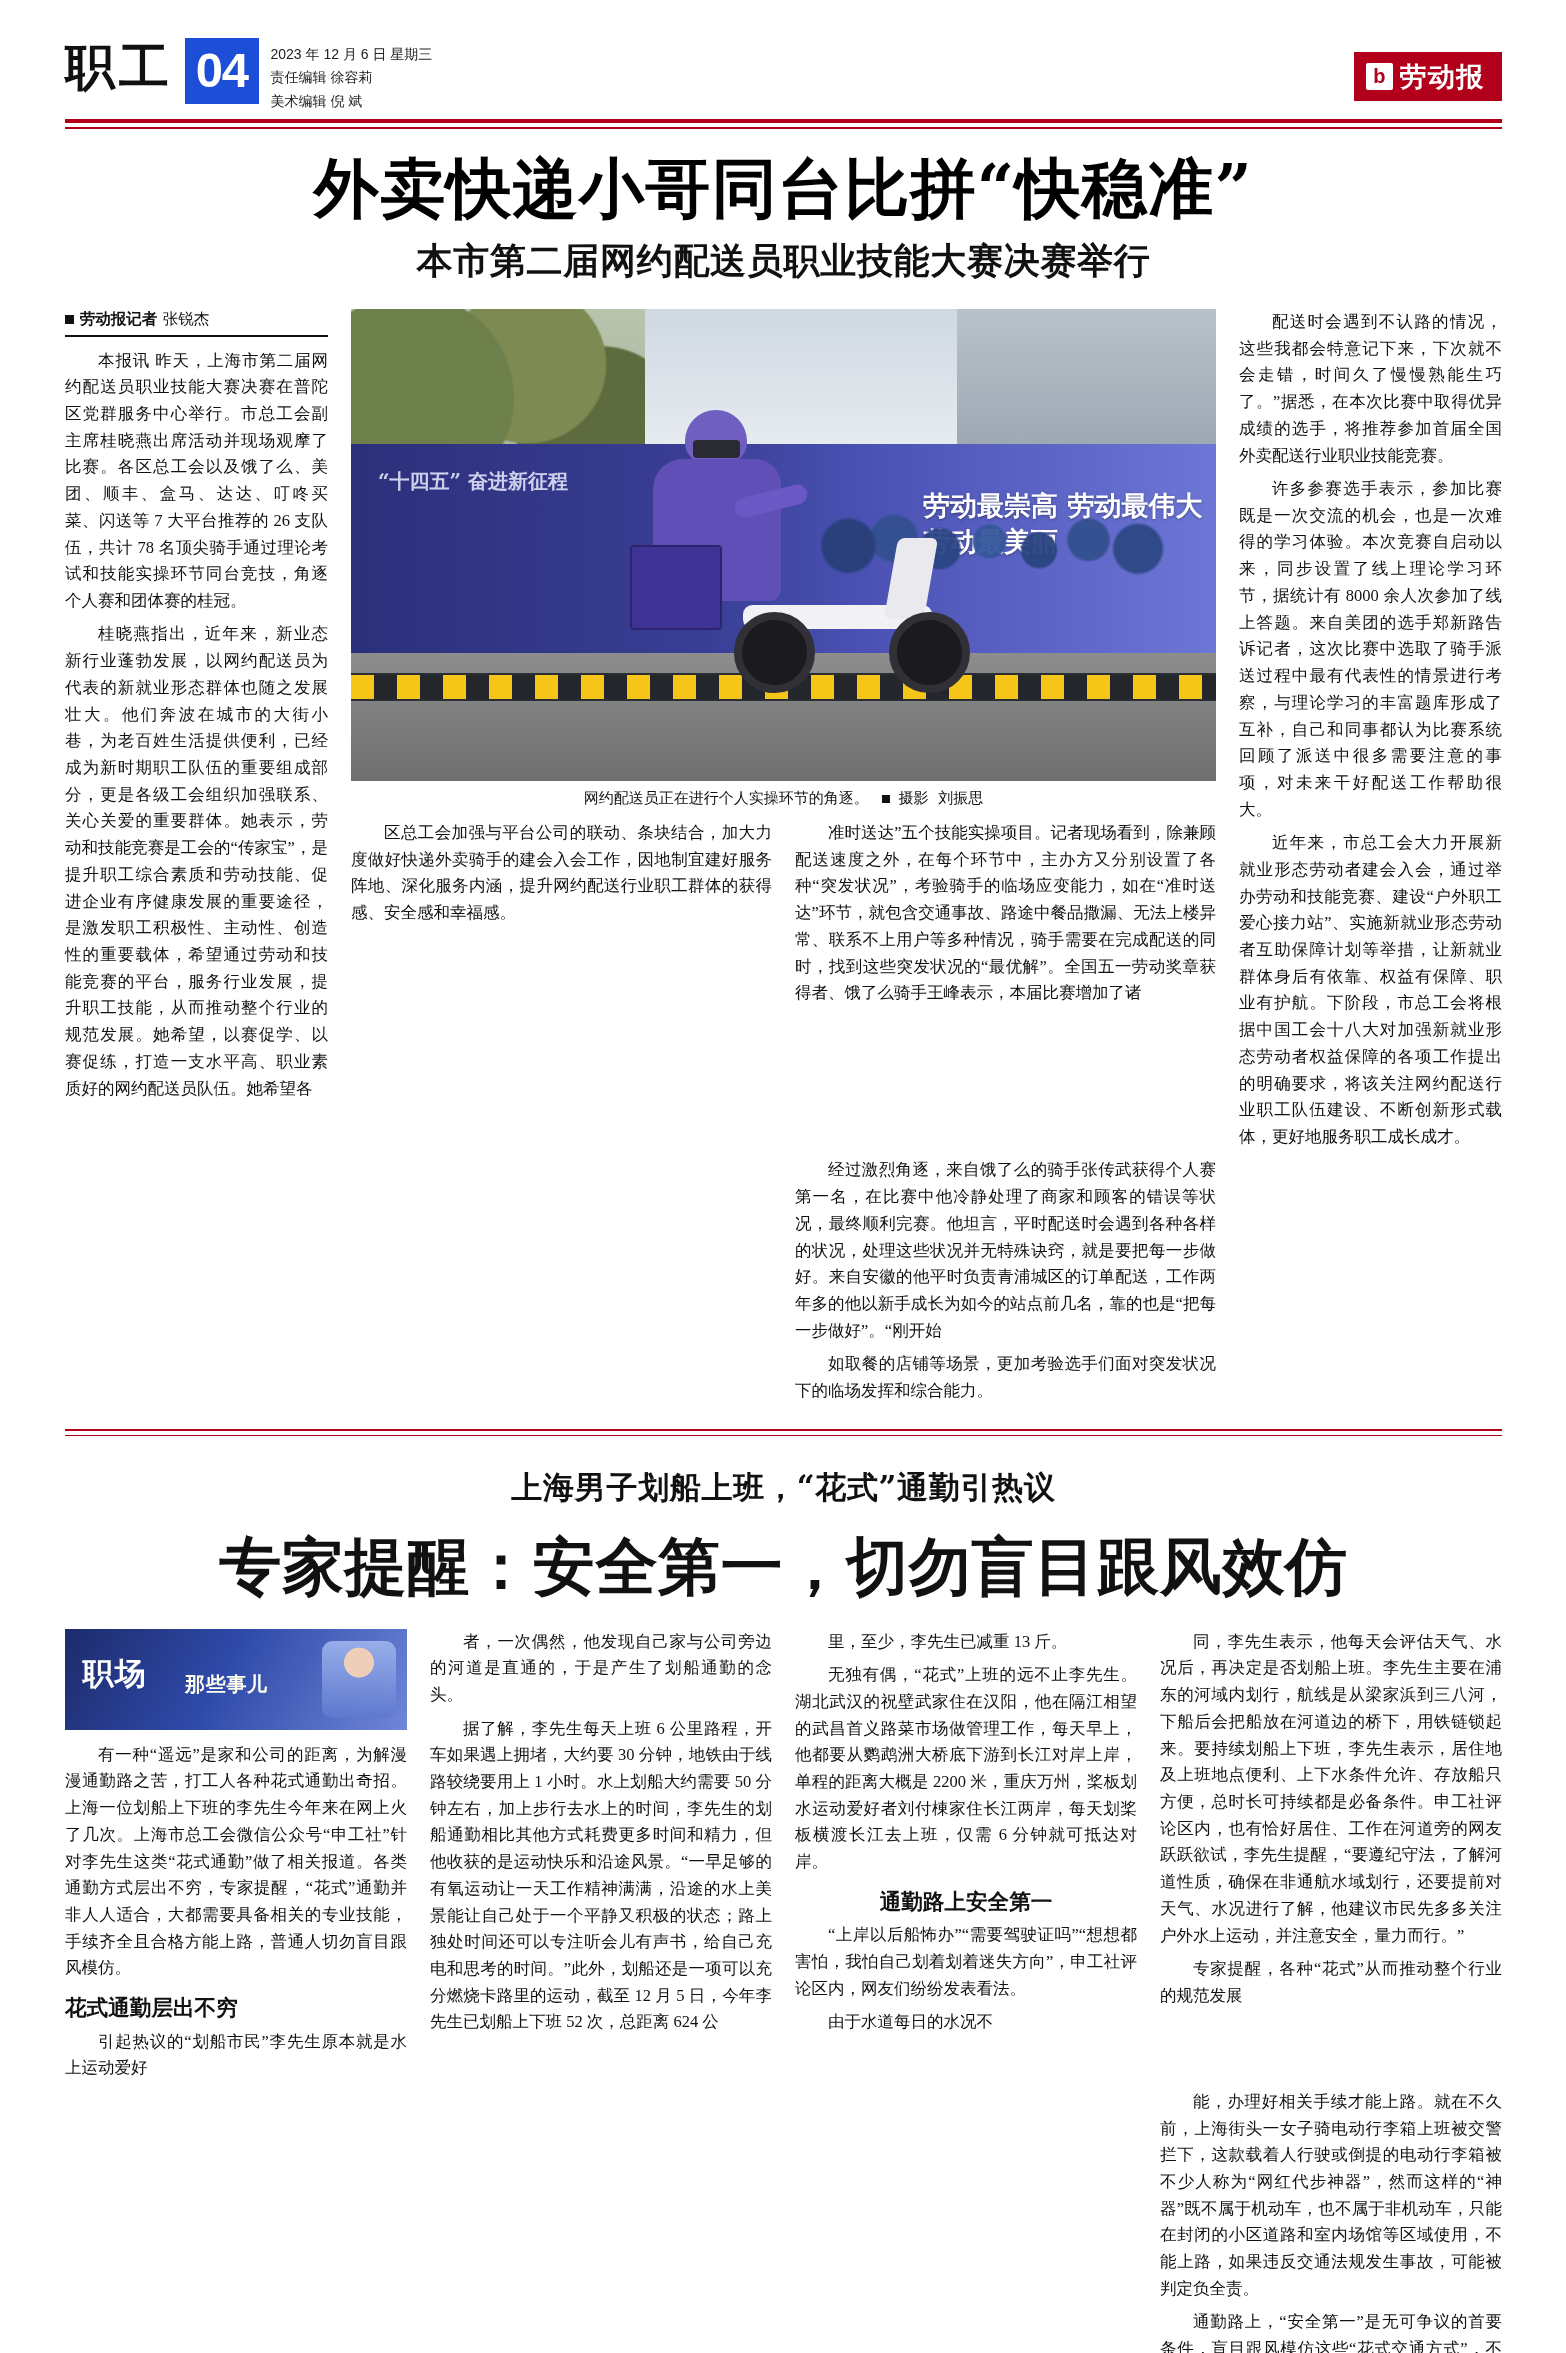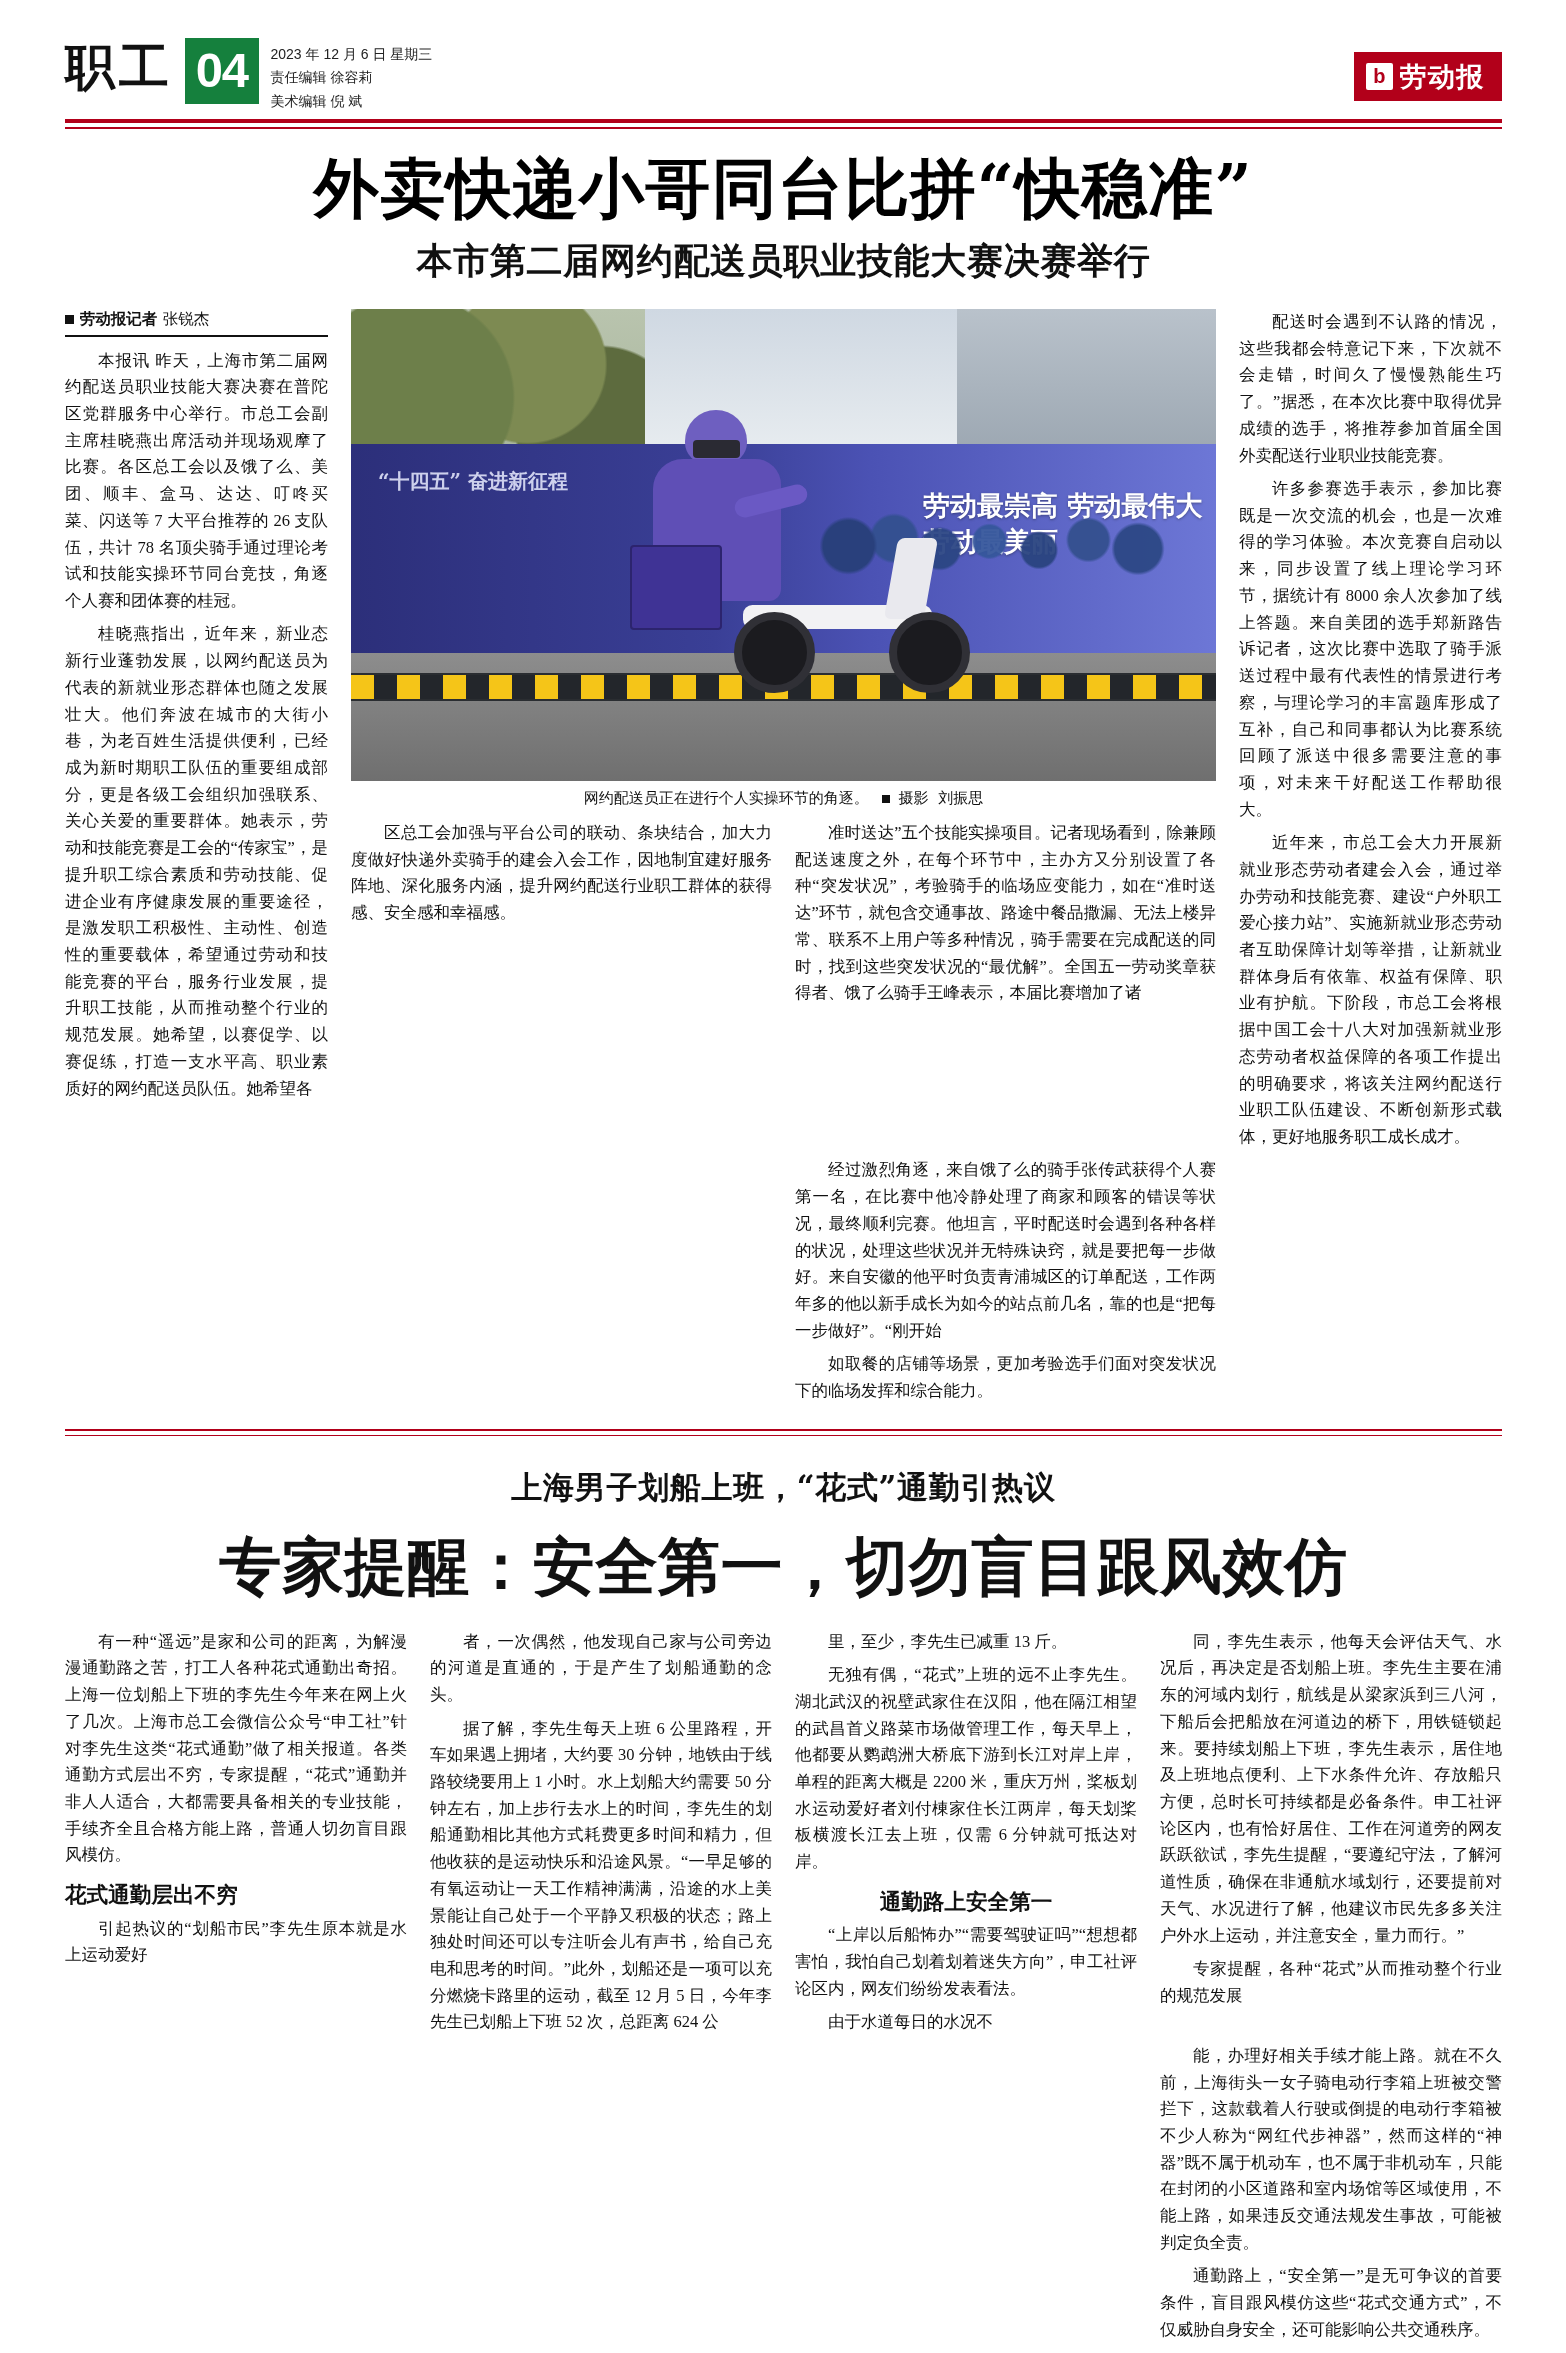--- a/index.html
+++ b/index.html
@@ -30,21 +30,21 @@
   .mast-word{
     font-family:"DejaVu Serif", serif;
     font-weight:bold;
     font-size:50px;
     line-height:1;
     letter-spacing:4px;
     color:#111;
     padding-top:4px;
   }
   .mast-num{
-    background:#15803d;
+    background:#1d4ed8;
     color:#fff;
     font-family:"Liberation Sans", sans-serif;
     font-weight:bold;
     font-size:49px;
     line-height:1;
     padding:8px 10.8px 9.4px 10.8px;
     letter-spacing:-1.3px;
   }
   .mast-meta{
     font-family:"Liberation Sans", sans-serif;
@@ -403,20 +403,25 @@
 
   <div class="divider-thick"></div>
   <div class="divider-thin"></div>
 
   <div class="art2-shoulder">上海男子划船上班，“花式”通勤引热议</div>
   <div class="art2-head">专家提醒：安全第一，切勿盲目跟风效仿</div>
 
   <div class="grid2">
 
     <div>
+      <div class="col-logo">
+        <div class="cl-t1">职场</div>
+        <div class="cl-t2">那些事儿</div>
+        <div class="cl-fig"></div>
+      </div>
       <p class="col">有一种“遥远”是家和公司的距离，为解漫漫通勤路之苦，打工人各种花式通勤出奇招。上海一位划船上下班的李先生今年来在网上火了几次。上海市总工会微信公众号“申工社”针对李先生这类“花式通勤”做了相关报道。各类通勤方式层出不穷，专家提醒，“花式”通勤并非人人适合，大都需要具备相关的专业技能，手续齐全且合格方能上路，普通人切勿盲目跟风模仿。</p>
       <div class="sub-h left">花式通勤层出不穷</div>
       <p class="col">引起热议的“划船市民”李先生原本就是水上运动爱好</p>
     </div>
 
     <div>
       <p class="col">者，一次偶然，他发现自己家与公司旁边的河道是直通的，于是产生了划船通勤的念头。</p>
       <p class="col">据了解，李先生每天上班 6 公里路程，开车如果遇上拥堵，大约要 30 分钟，地铁由于线路较绕要用上 1 小时。水上划船大约需要 50 分钟左右，加上步行去水上的时间，李先生的划船通勤相比其他方式耗费更多时间和精力，但他收获的是运动快乐和沿途风景。“一早足够的有氧运动让一天工作精神满满，沿途的水上美景能让自己处于一个平静又积极的状态；路上独处时间还可以专注听会儿有声书，给自己充电和思考的时间。”此外，划船还是一项可以充分燃烧卡路里的运动，截至 12 月 5 日，今年李先生已划船上下班 52 次，总距离 624 公</p>
     </div>
 

